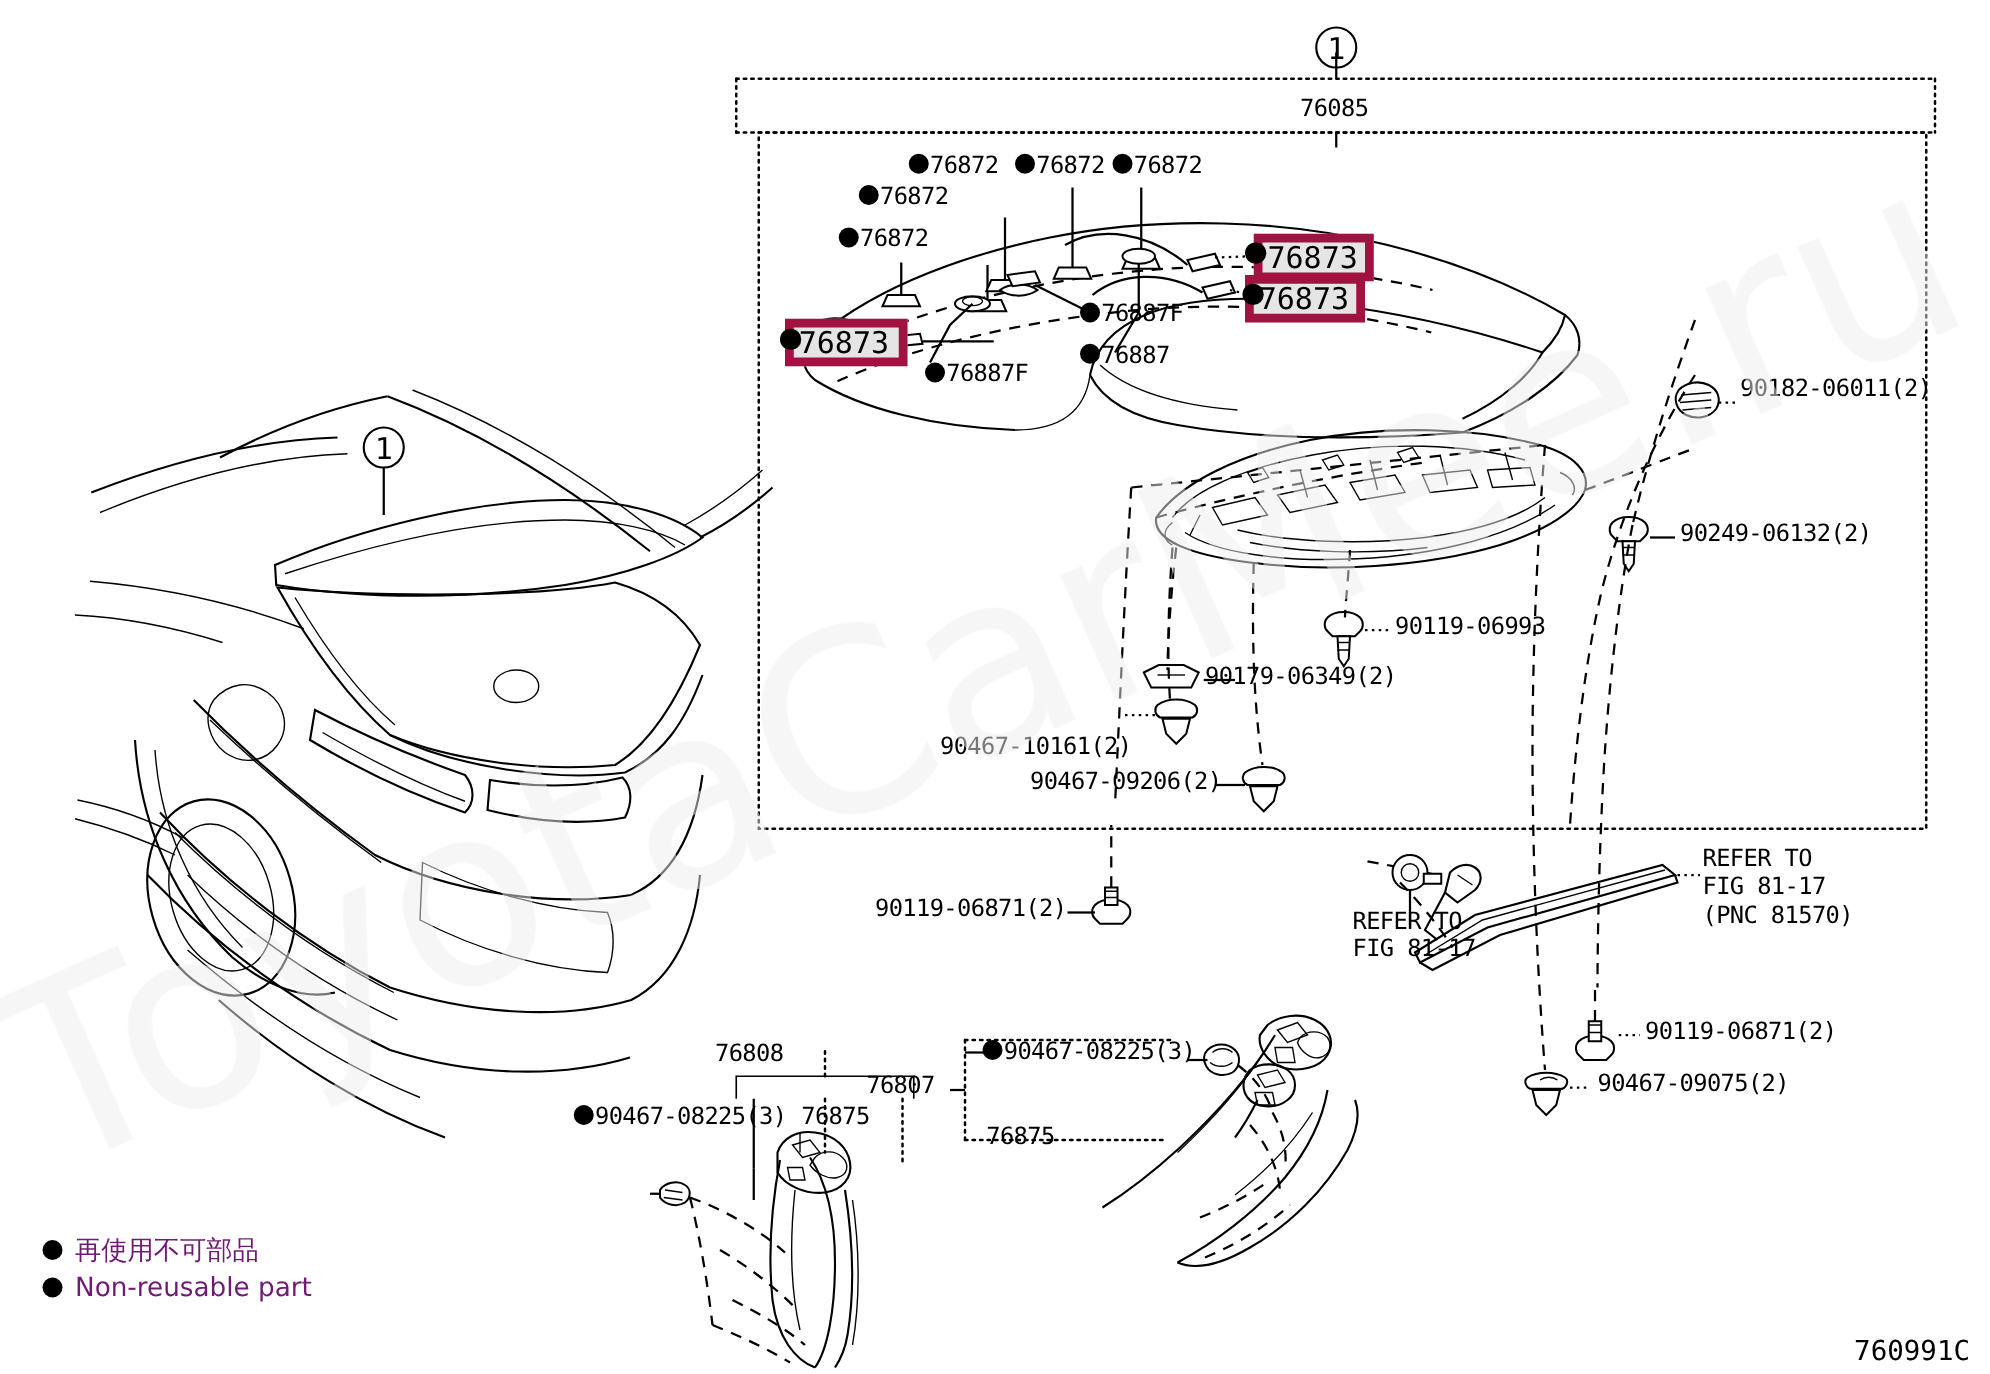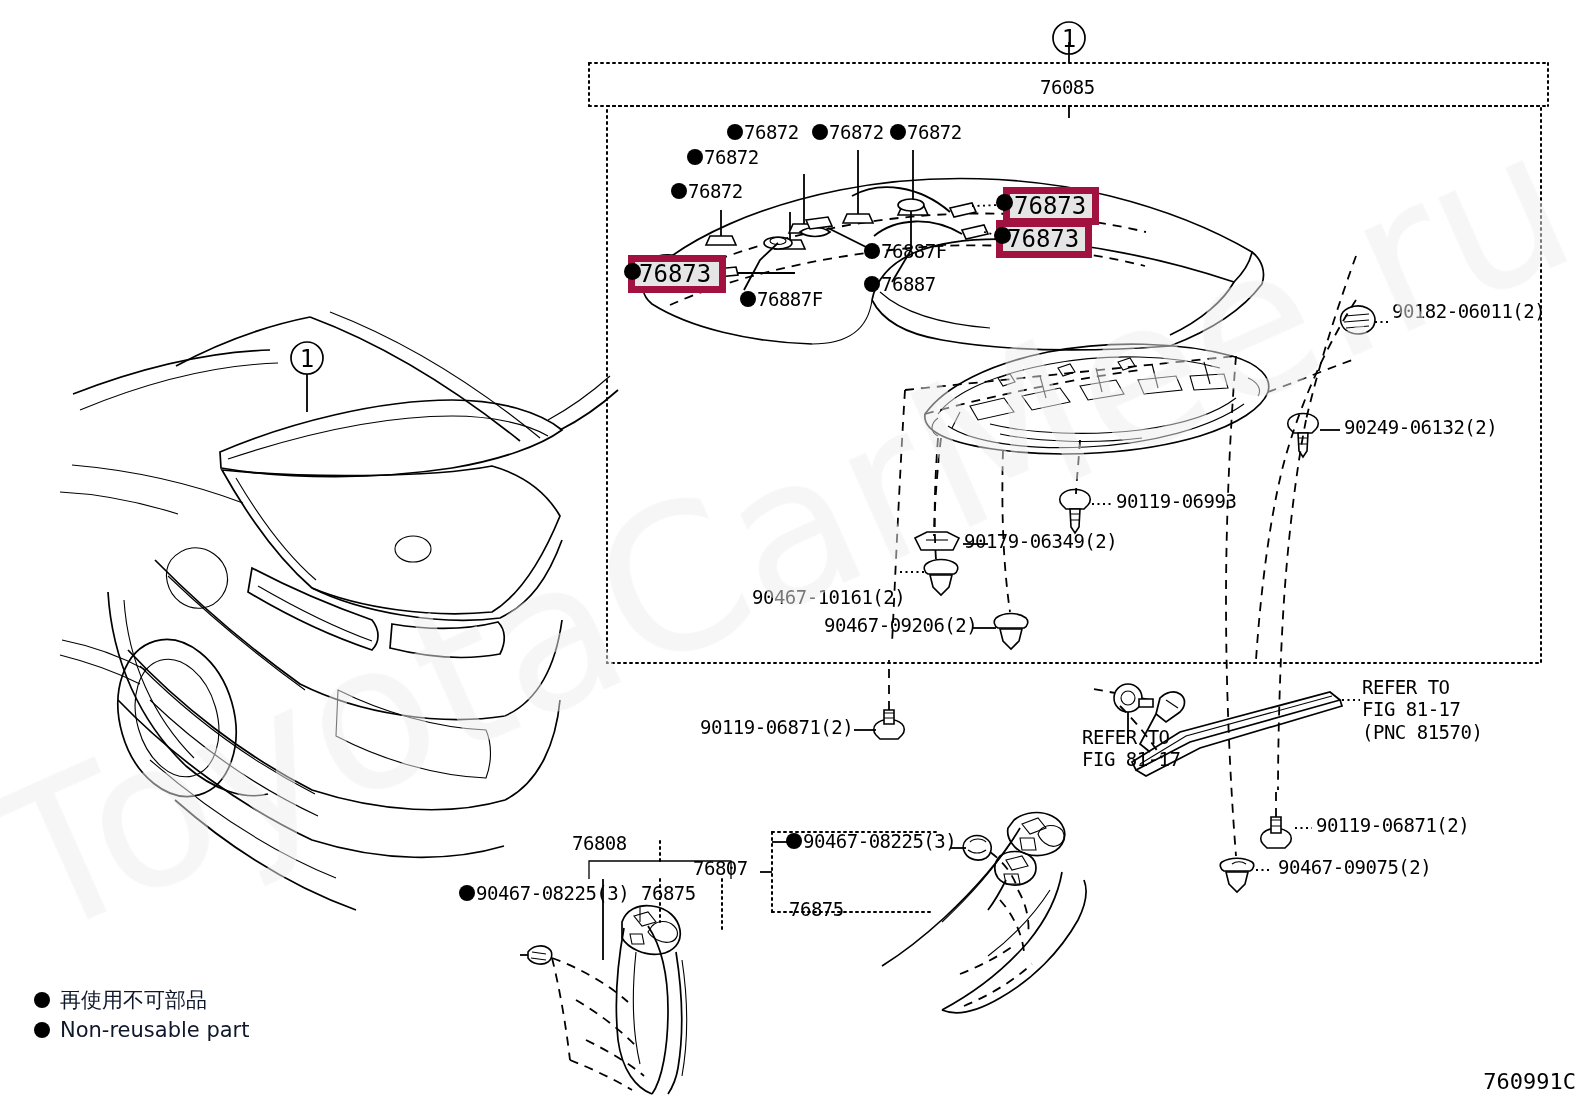--- a/index.html
+++ b/index.html
@@ -64,21 +64,21 @@
     border-radius: 50%;
     background: #000;
     z-index: 6;
   }
   .legend {
     position: absolute;
     left: 34px;
     top: 985px;
     font-size: 22px;
     line-height: 30px;
-    color: #0f172a;
+    color: #701a75;
   }
   .legend .row {
     display: flex;
     align-items: center;
     gap: 10px;
     white-space: nowrap;
   }
   .legend .dot {
     width: 16px; height: 16px;
     border-radius: 50%;

